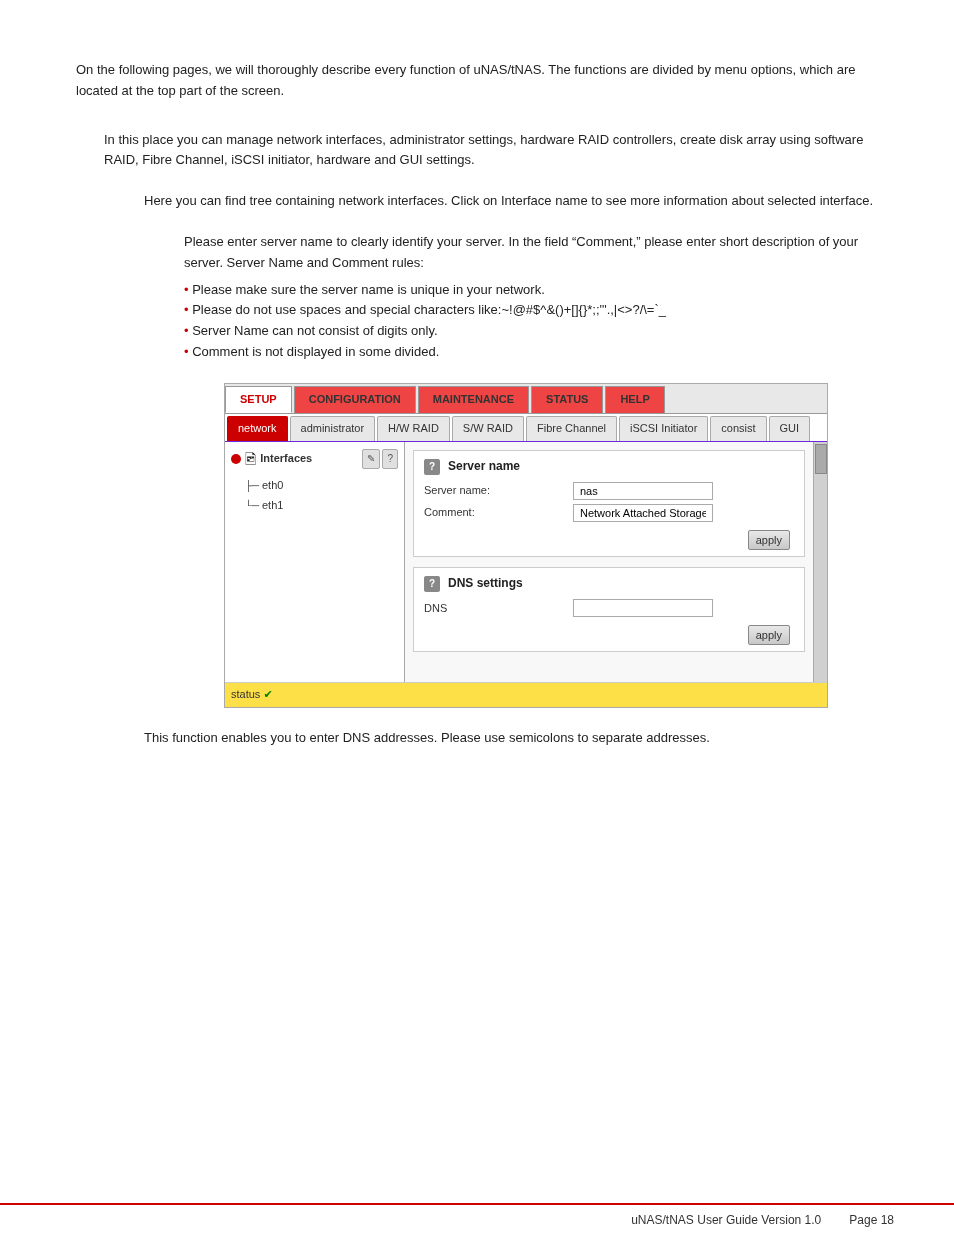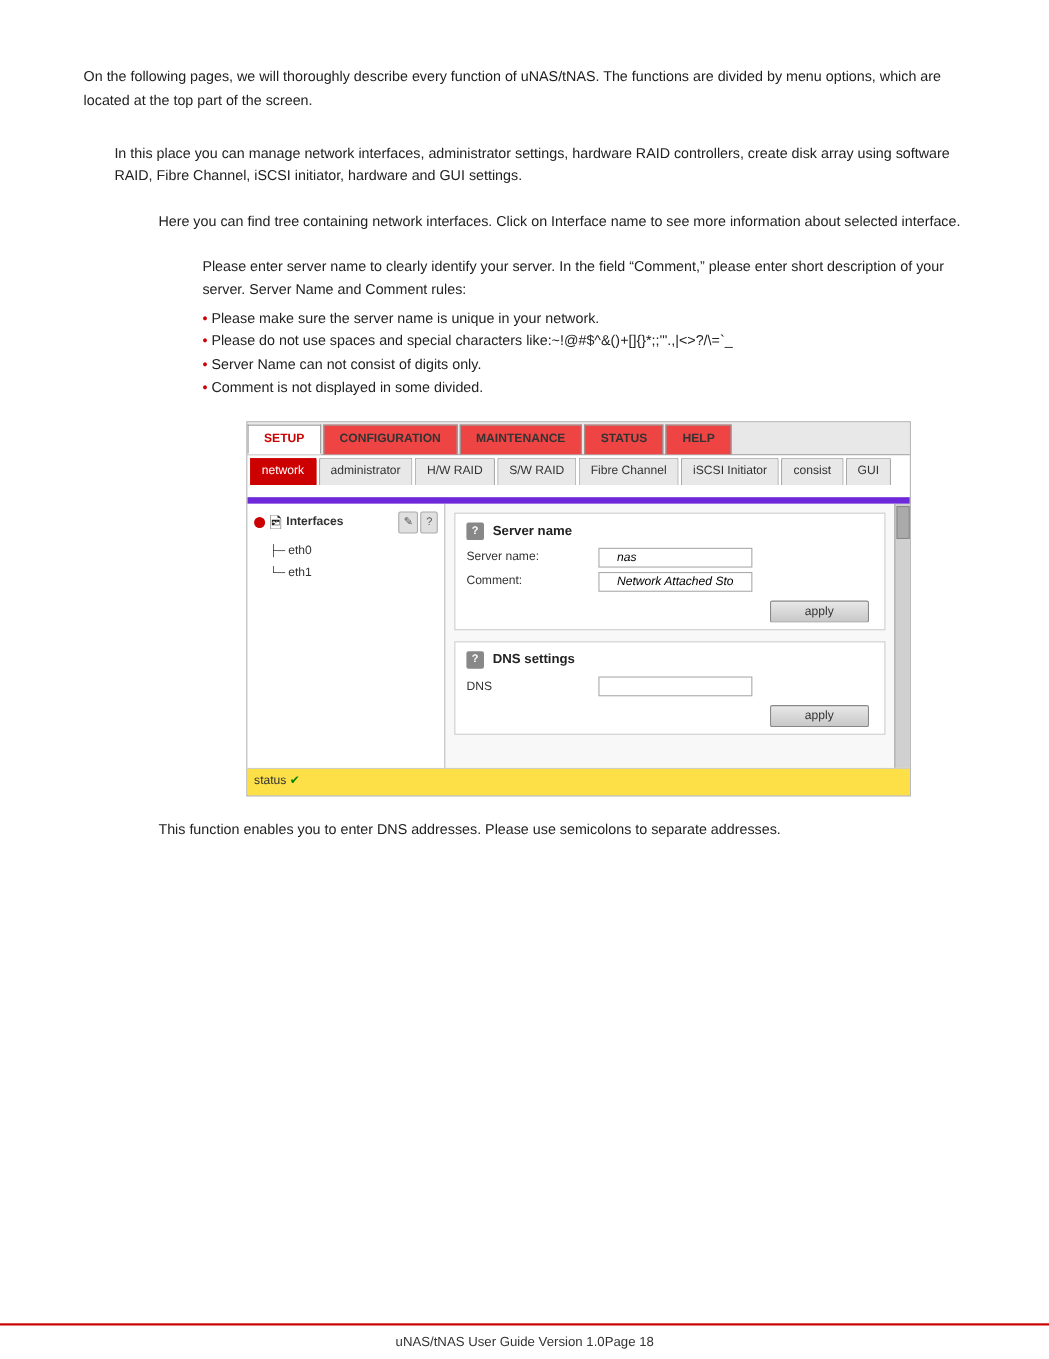--- a/index.html
+++ b/index.html
@@ -71,22 +71,22 @@
     }
     .tab-top.active {
       background: #fff;
       border-bottom: 1px solid #fff;
       color: #c00;
     }
     
     .tab-bar-second {
       display: flex;
       background: #fff;
-      border-bottom: 6px solid #6d28d9;
-      padding: 2px 2px 11px 2px;
+      border-bottom: 1px solid #6d28d9;
+      padding: 2px 2px 0 2px;
     }
     .tab-second {
       padding: 3px 10px;
       border: 1px solid #aaa;
       border-bottom: none;
       background: #e8e8e8;
       cursor: pointer;
       font-size: 11px;
       color: #333;
       margin-right: 2px;
@@ -211,38 +211,38 @@
       font-weight: bold;
     }
     .panel-title {
       font-weight: bold;
       font-size: 12px;
     }
     .form-row {
       display: flex;
       align-items: center;
       margin-bottom: 4px;
+      gap: 29px;
     }
     .form-label {
       width: 120px;
       font-size: 11px;
       color: #333;
     }
     .form-input {
       border: 1px solid #aaa;
-      padding: 2px 16px;
+      padding: 2px 6px;
       font-size: 11px;
       width: 140px;
       background: #fff;
-      font-style: italic;
     }
     .apply-btn {
       background: linear-gradient(to bottom, #e8e8e8, #c8c8c8);
       border: 1px solid #888;
-      padding: 3px 31px;
+      padding: 3px 7px;
       font-size: 11px;
       cursor: pointer;
       border-radius: 2px;
       color: #333;
       margin-top: 4px;
       float: right;
     }
     .apply-row {
       text-align: right;
       padding-right: 4px;
@@ -251,23 +251,24 @@
     }
     
     .page-footer {
       position: absolute;
       bottom: 0;
       left: 0;
       right: 0;
       border-top: 2px solid #c00;
       padding: 8px 60px;
       display: flex;
-      justify-content: center;
+      justify-content: flex-end;
       font-size: 12px;
       color: #333;
+      gap: 28px;
     }
     .desc-text {
       margin-bottom: 16px;
       line-height: 1.6;
       font-size: 13px;
     }
   </style>
 </head>
 <body>
 

